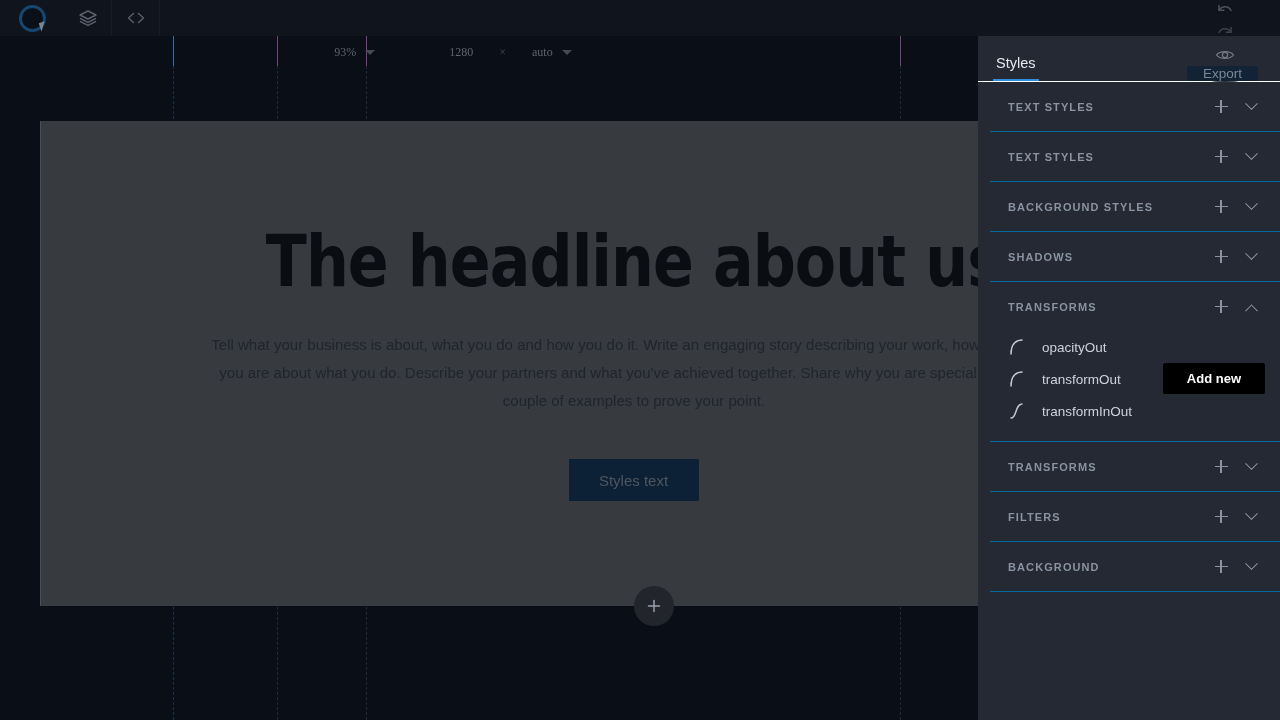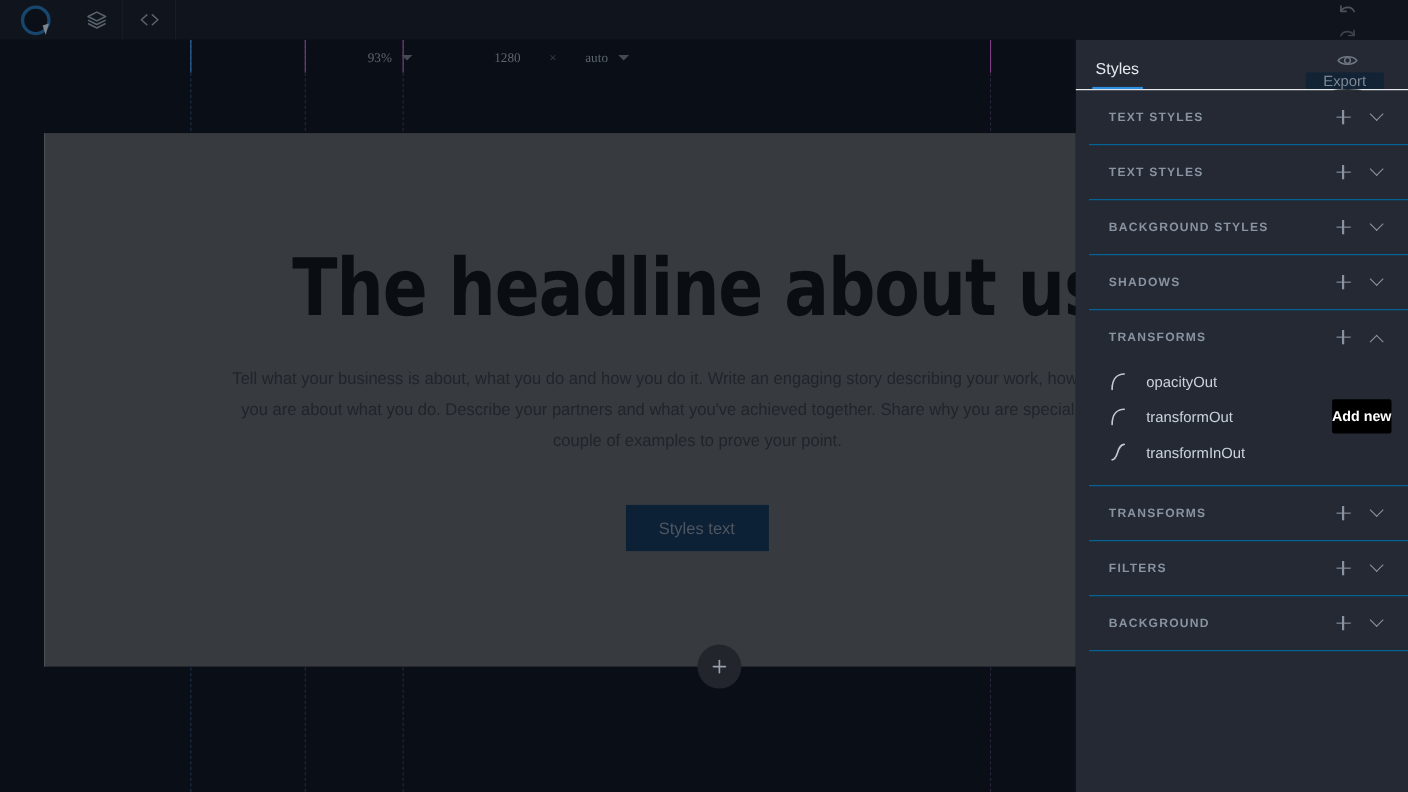--- a/index.html
+++ b/index.html
@@ -230,21 +230,21 @@
   .style-row .label { color: #ccd3dc; font-size: 13.5px; }
 
   
   .tooltip {
     position: absolute;
     top: 327px; right: 15px;
     background: #000;
     color: #fff;
     font-size: 13px;
     font-weight: 700;
-    padding: 8px 0;
+    padding: 8px 24px;
     border-radius: 2px;
     z-index: 60;
     pointer-events: none;
   }
 </style>
 </head>
 <body>
 
 <div id="app">
 

